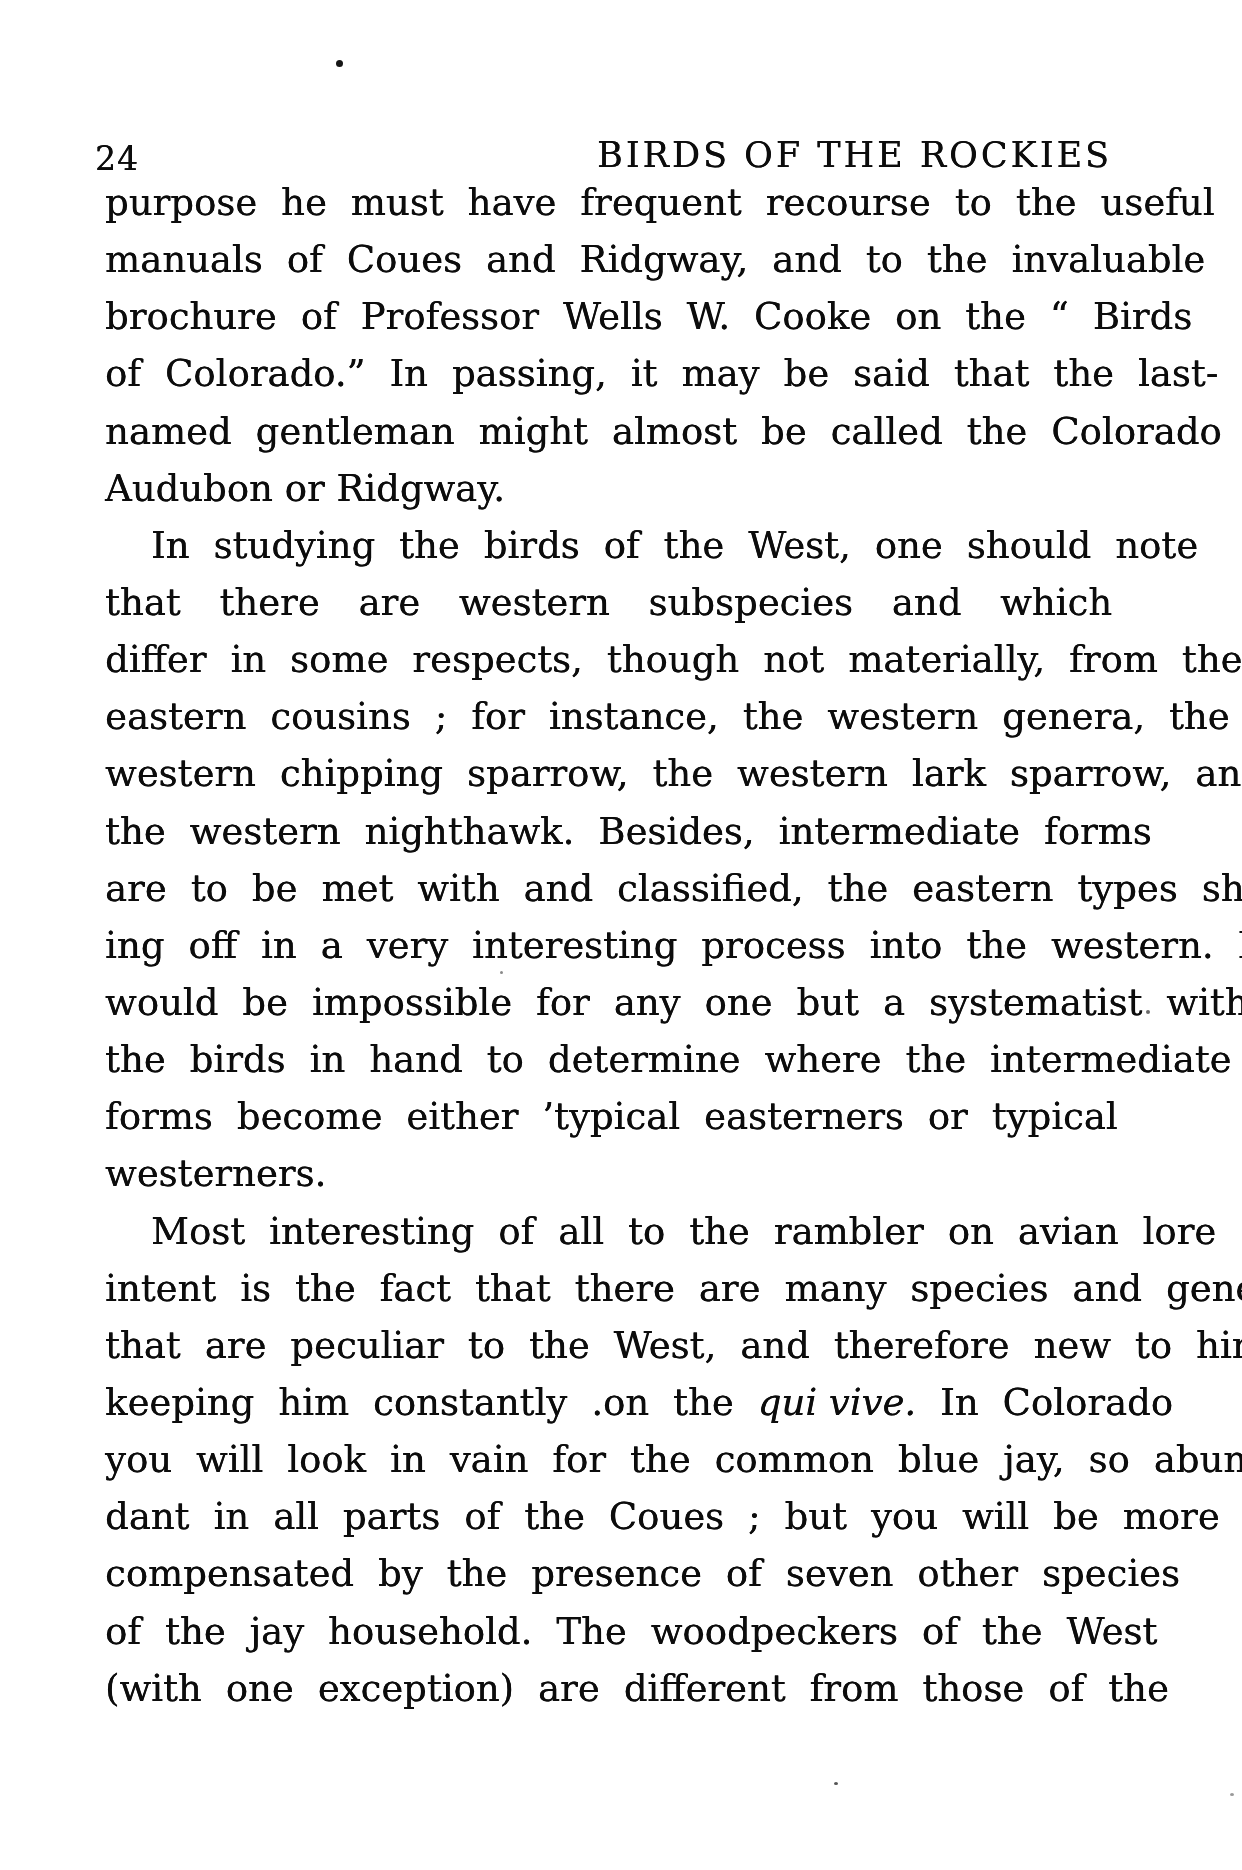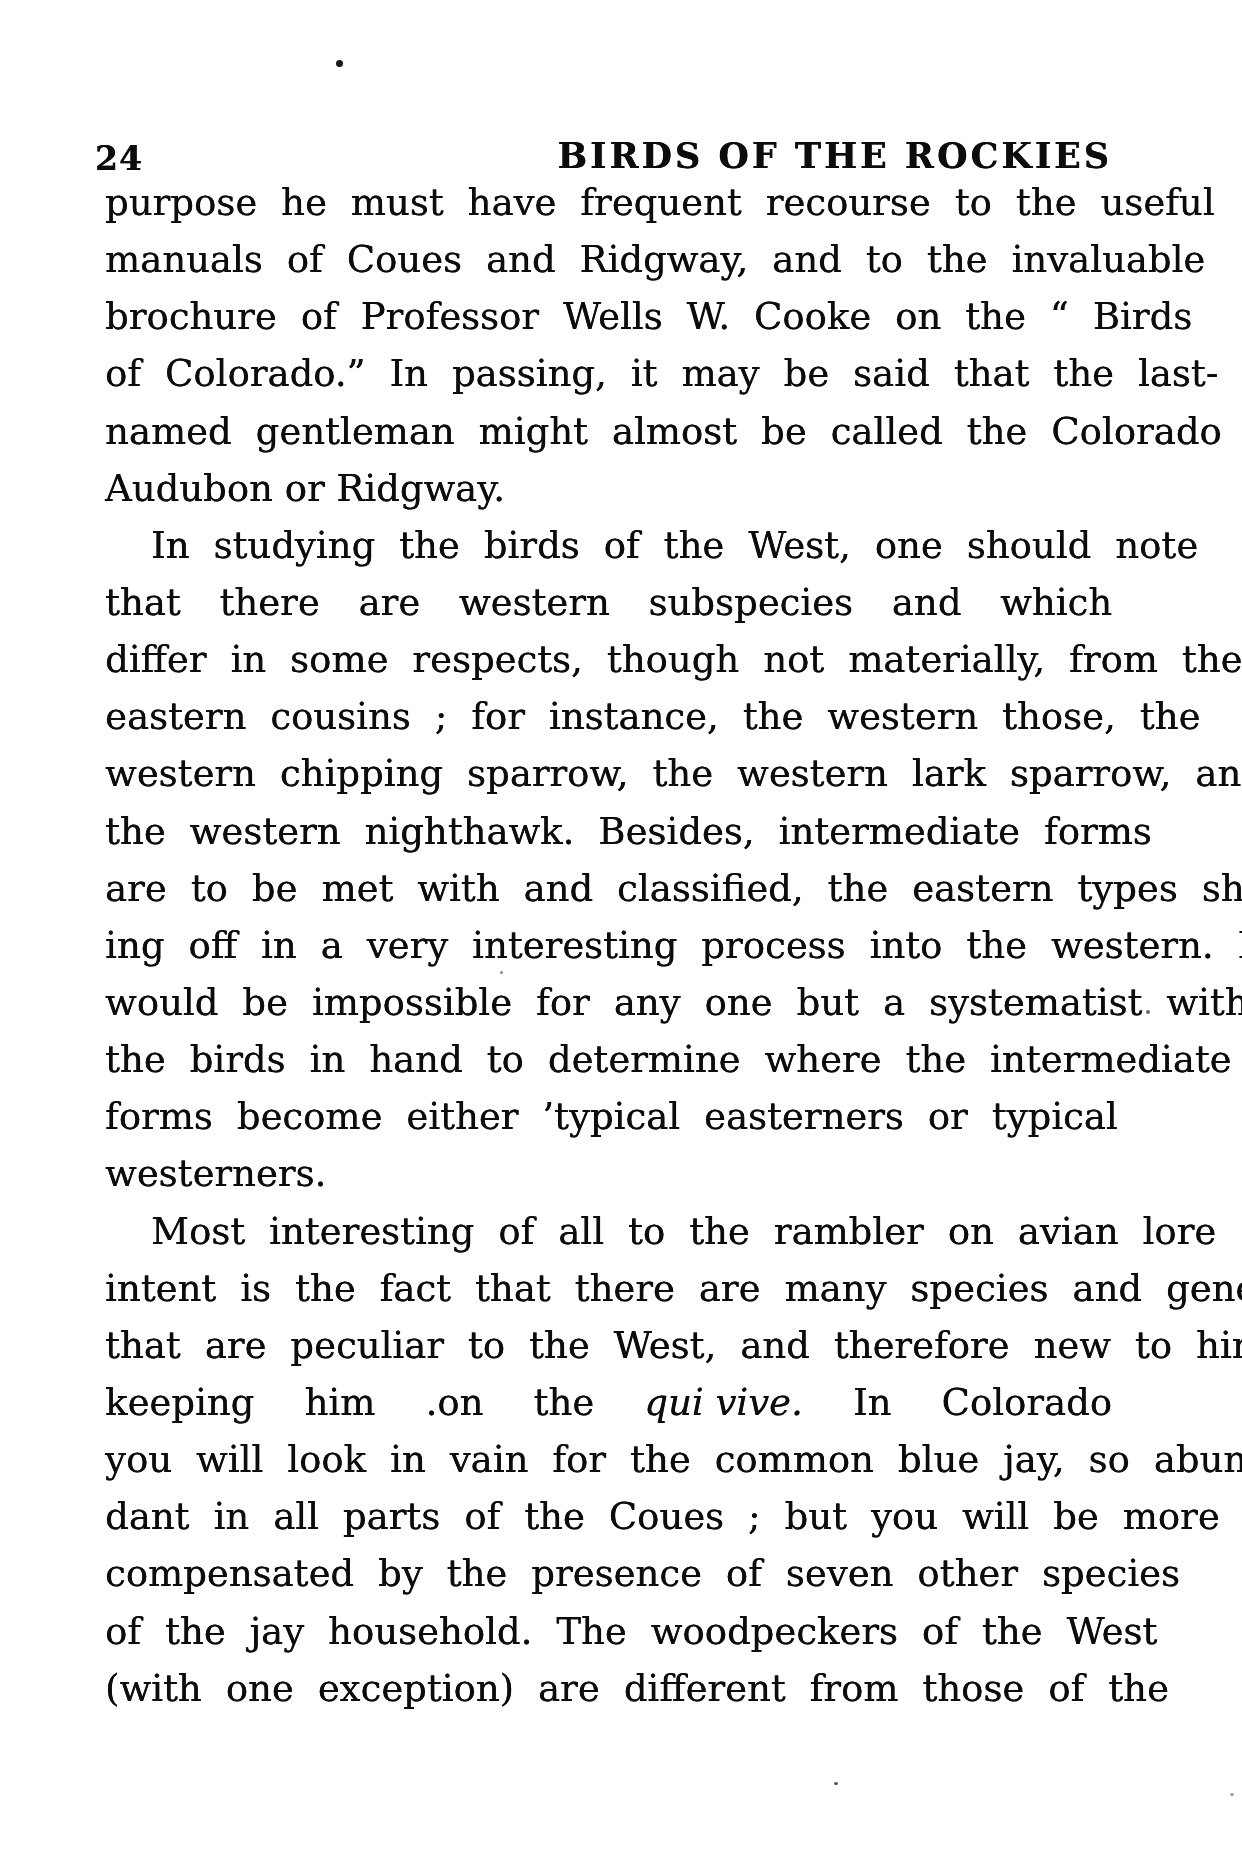--- a/index.html
+++ b/index.html
@@ -16,21 +16,20 @@
     text-shadow: 0.3px 0.3px 0 currentColor; 
   }
 
   
   .header {
     position: absolute;
     left: 105px;
     right: 130px;
     top: 133px;
     height: 46px;
-    font-weight: bold;
   }
   .pagenum {
     position: absolute;
     left: -10px;
     top: 6px;
     font-size: 33px;
     letter-spacing: 1px;
   }
   .title {
     position: absolute;
@@ -186,21 +185,21 @@
         <span>their</span>
       </div>
     <div class="line jline">
         <span>eastern</span>
         <span>cousins</span>
         <span>;</span>
         <span>for</span>
         <span>instance,</span>
         <span>the</span>
         <span>western</span>
-        <span>those,</span>
+        <span>genera,</span>
         <span>the</span>
       </div>
     <div class="line jline">
         <span>western</span>
         <span>chipping</span>
         <span>sparrow,</span>
         <span>the</span>
         <span>western</span>
         <span>lark</span>
         <span>sparrow,</span>
@@ -308,20 +307,21 @@
         <span>West,</span>
         <span>and</span>
         <span>therefore</span>
         <span>new</span>
         <span>to</span>
         <span>him,</span>
       </div>
     <div class="line jline">
         <span>keeping</span>
         <span>him</span>
+        <span>constantly</span>
         <span>.on</span>
         <span>the</span>
         <em>qui vive.</em>
         <span>In</span>
         <span>Colorado</span>
       </div>
     <div class="line jline">
         <span>you</span>
         <span>will</span>
         <span>look</span>

